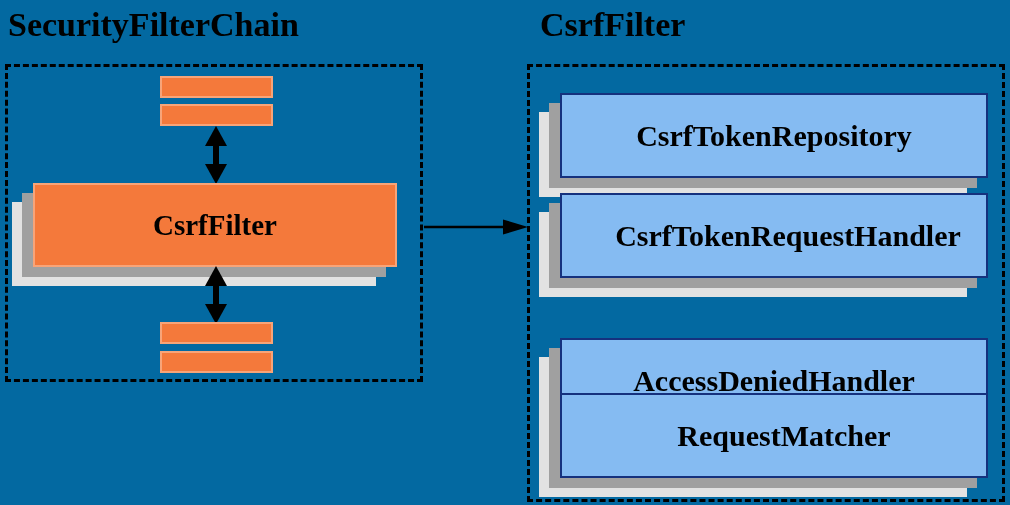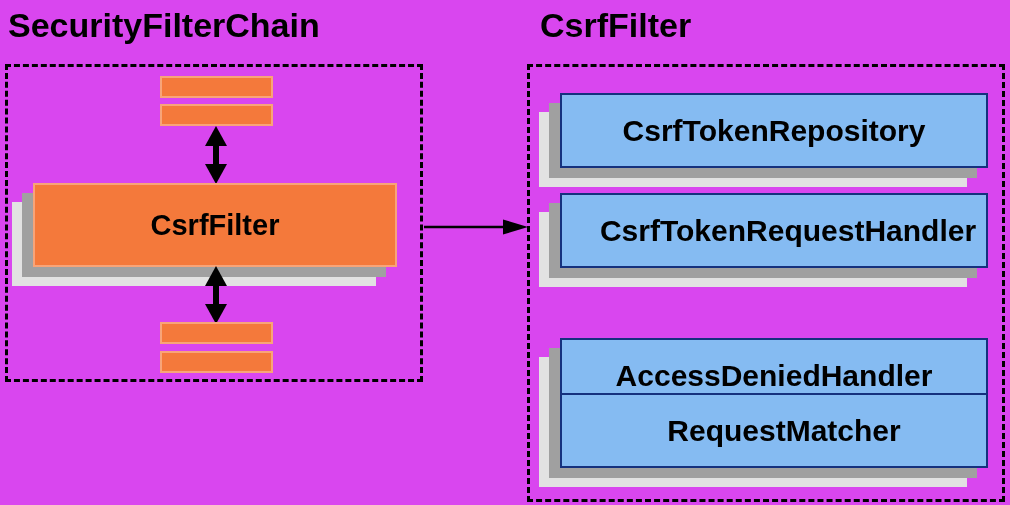--- a/index.html
+++ b/index.html
@@ -12,22 +12,22 @@
     --arrow: #000000;
     --container-border: #000000;
     --text: #000000;
   }
   * { margin: 0; padding: 0; box-sizing: border-box; }
   html, body { background: #ffffff; }
   .canvas {
     position: relative;
     width: 1010px;
     height: 505px;
-    background: #d946ef;
-    font-family: Liberation Sans, sans-serif;
+    background: #0369a1;
+    font-family: Liberation Serif, serif;
     color: var(--text);
     overflow: hidden;
   }
   .title {
     position: absolute;
     top: 6px;
     font-size: 34px;
     font-weight: bold;
     letter-spacing: 0px;
     white-space: nowrap;
@@ -66,21 +66,21 @@
     align-items: center;
     justify-content: center;
     font-size: 29px;
     font-weight: bold;
   }
 
   .component-box {
     position: absolute;
     left: 560px;
     width: 428px;
-    height: 75px;
+    height: 85px;
     background: var(--blue-fill);
     border: 2px solid var(--blue-border);
     box-shadow: -11px 10px 0 var(--shadow-dark), -21px 19px 0 var(--shadow-light);
     display: flex;
     align-items: center;
     justify-content: center;
     font-size: 30px;
     font-weight: bold;
   }
   .comp-0 { top: 93px; }

